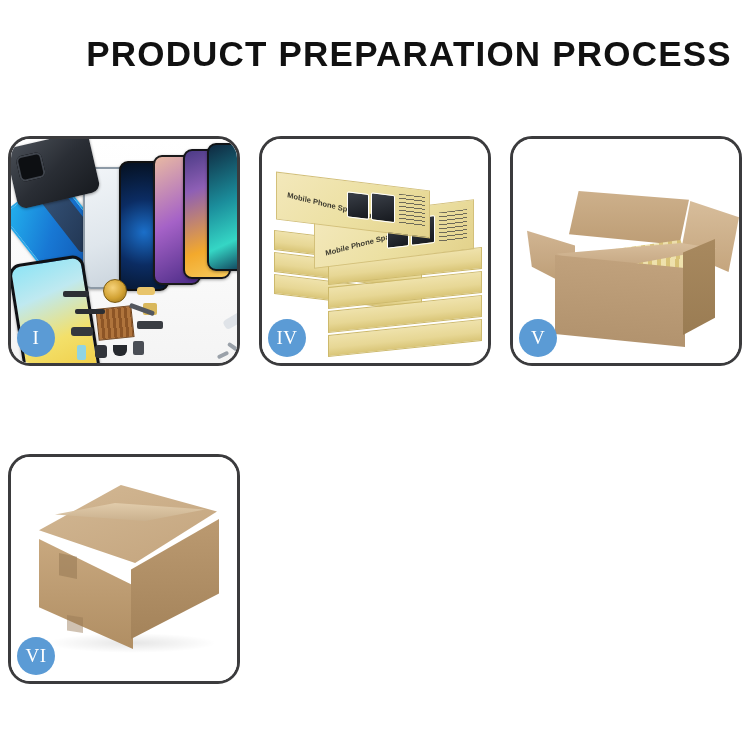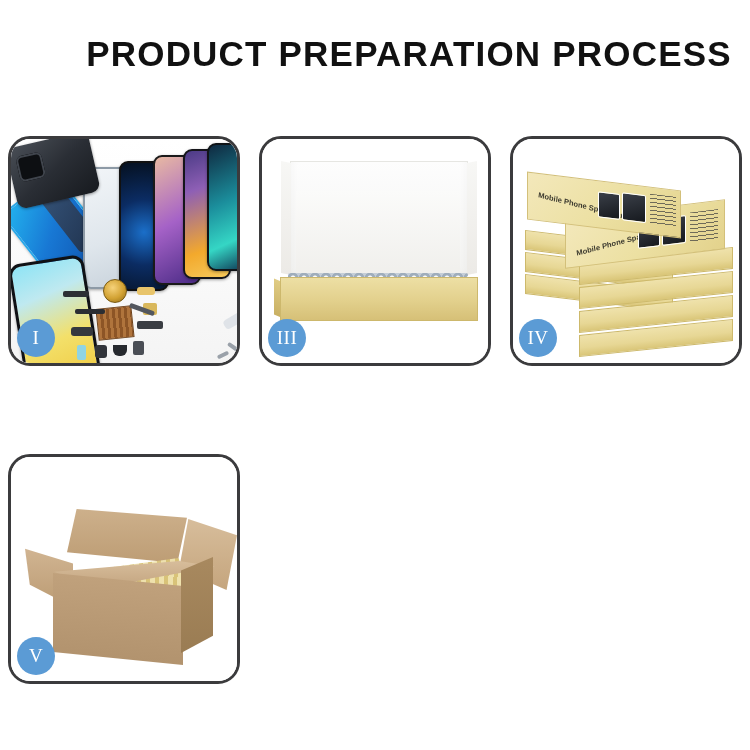--- a/index.html
+++ b/index.html
@@ -399,31 +399,20 @@
       <div class="part pt10"></div>
       <div class="part pt11"></div>
       <div class="part pt12"></div>
       <div class="part pt13"></div>
       <div class="part pt14"></div>
     </div>
     <div class="badge">I</div>
   </div>
 
 
-  <div class="panel">
-    <div class="panel-inner p3">
-      <div class="box3-lid"></div>
-      <div class="box3-foam"></div>
-      <div class="box3-tray-left"></div>
-      <div class="box3-tray-right"></div>
-      <div class="box3-fill"></div>
-      <div class="box3-tray"></div>
-    </div>
-    <div class="badge">III</div>
-  </div>
 
   <div class="panel">
     <div class="panel-inner p4">
       <div class="stack">
 
         <div class="sbox" style="left:2px;  top:126px; width:146px; height:18px; transform:skewY(7deg);"></div>
         <div class="sbox" style="left:2px;  top:104px; width:146px; height:18px; transform:skewY(7deg);"></div>
         <div class="sbox" style="left:2px;  top:82px;  width:146px; height:18px; transform:skewY(7deg);"></div>
         <div class="sbox" style="left:56px; top:170px; width:152px; height:20px; transform:skewY(-6deg);"></div>
         <div class="sbox" style="left:56px; top:146px; width:152px; height:20px; transform:skewY(-6deg);"></div>
@@ -455,14 +444,26 @@
       <div class="c5-inner"></div>
       <div class="c5-bars"></div>
       <div class="c5-flap-left"></div>
       <div class="c5-rim"></div>
       <div class="c5-front"></div>
       <div class="c5-side"></div>
     </div>
     <div class="badge">V</div>
   </div>
 
+  <div class="panel">
+    <div class="panel-inner p6">
+      <div class="c6-shadow"></div>
+      <div class="c6-top"></div>
+      <div class="c6-tape"></div>
+      <div class="c6-left"></div>
+      <div class="c6-right"></div>
+      <div class="c6-patch1"></div>
+      <div class="c6-patch2"></div>
+    </div>
+    <div class="badge">VI</div>
+  </div>
 
 </div>
 
 </body></html>

